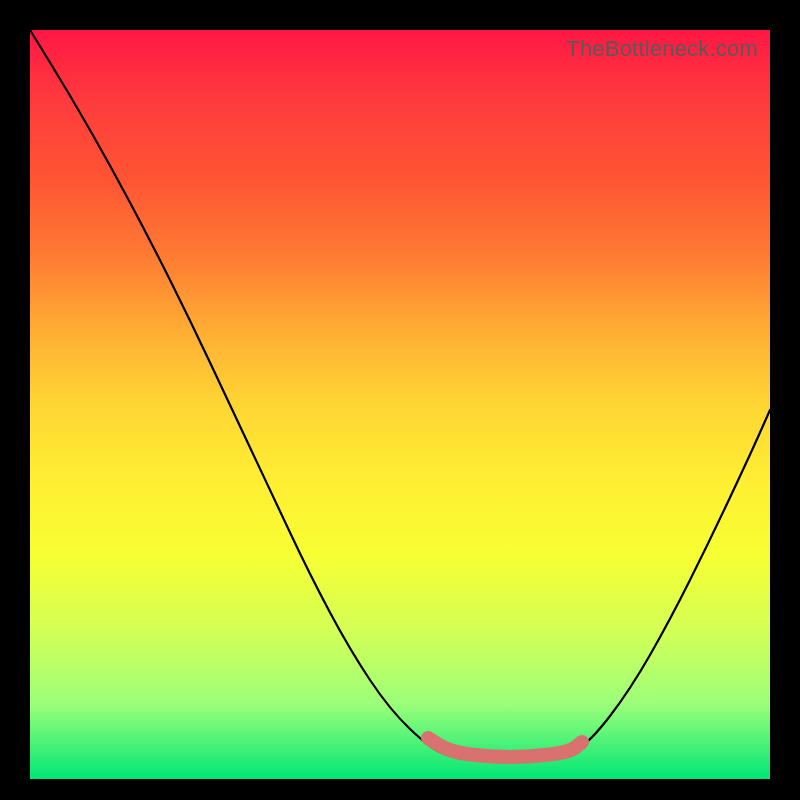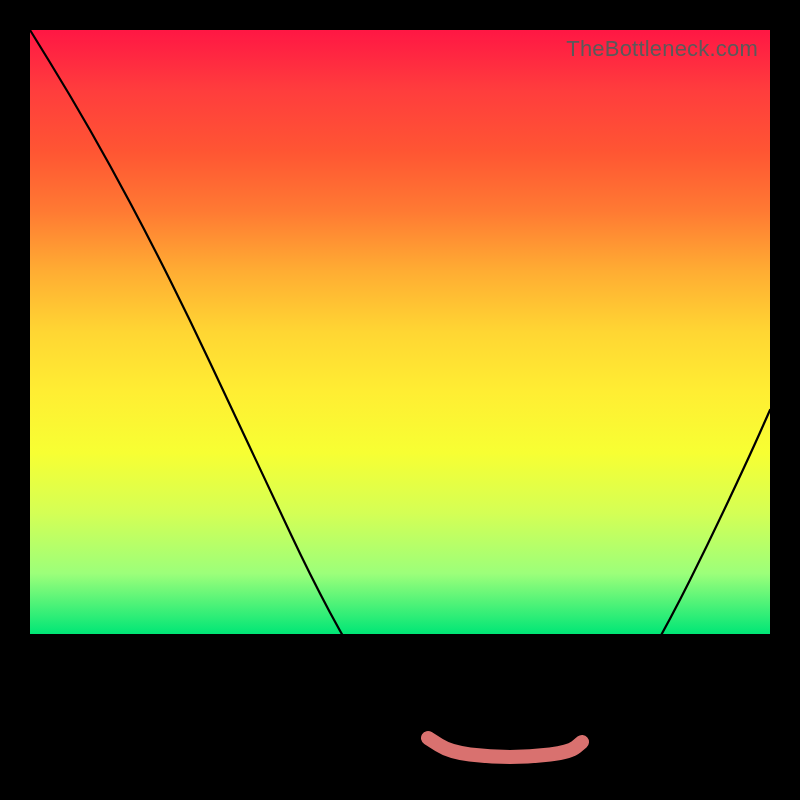--- a/index.html
+++ b/index.html
@@ -8,21 +8,21 @@
     width: 800px;
     height: 800px;
     background: #000;
     position: relative;
   }
   .plot-area {
     position: absolute;
     left: 30px;
     top: 30px;
     width: 740px;
-    height: 604px;
+    height: 749px;
     background: linear-gradient(to bottom,
       #ff1744 0%,
       #ff3d3d 10%,
       #ff5533 20%,
       #ff7a33 30%,
       #ffad33 40%,
       #ffd633 50%,
       #ffee33 60%,
       #f7ff33 70%,
       #d4ff55 80%,

